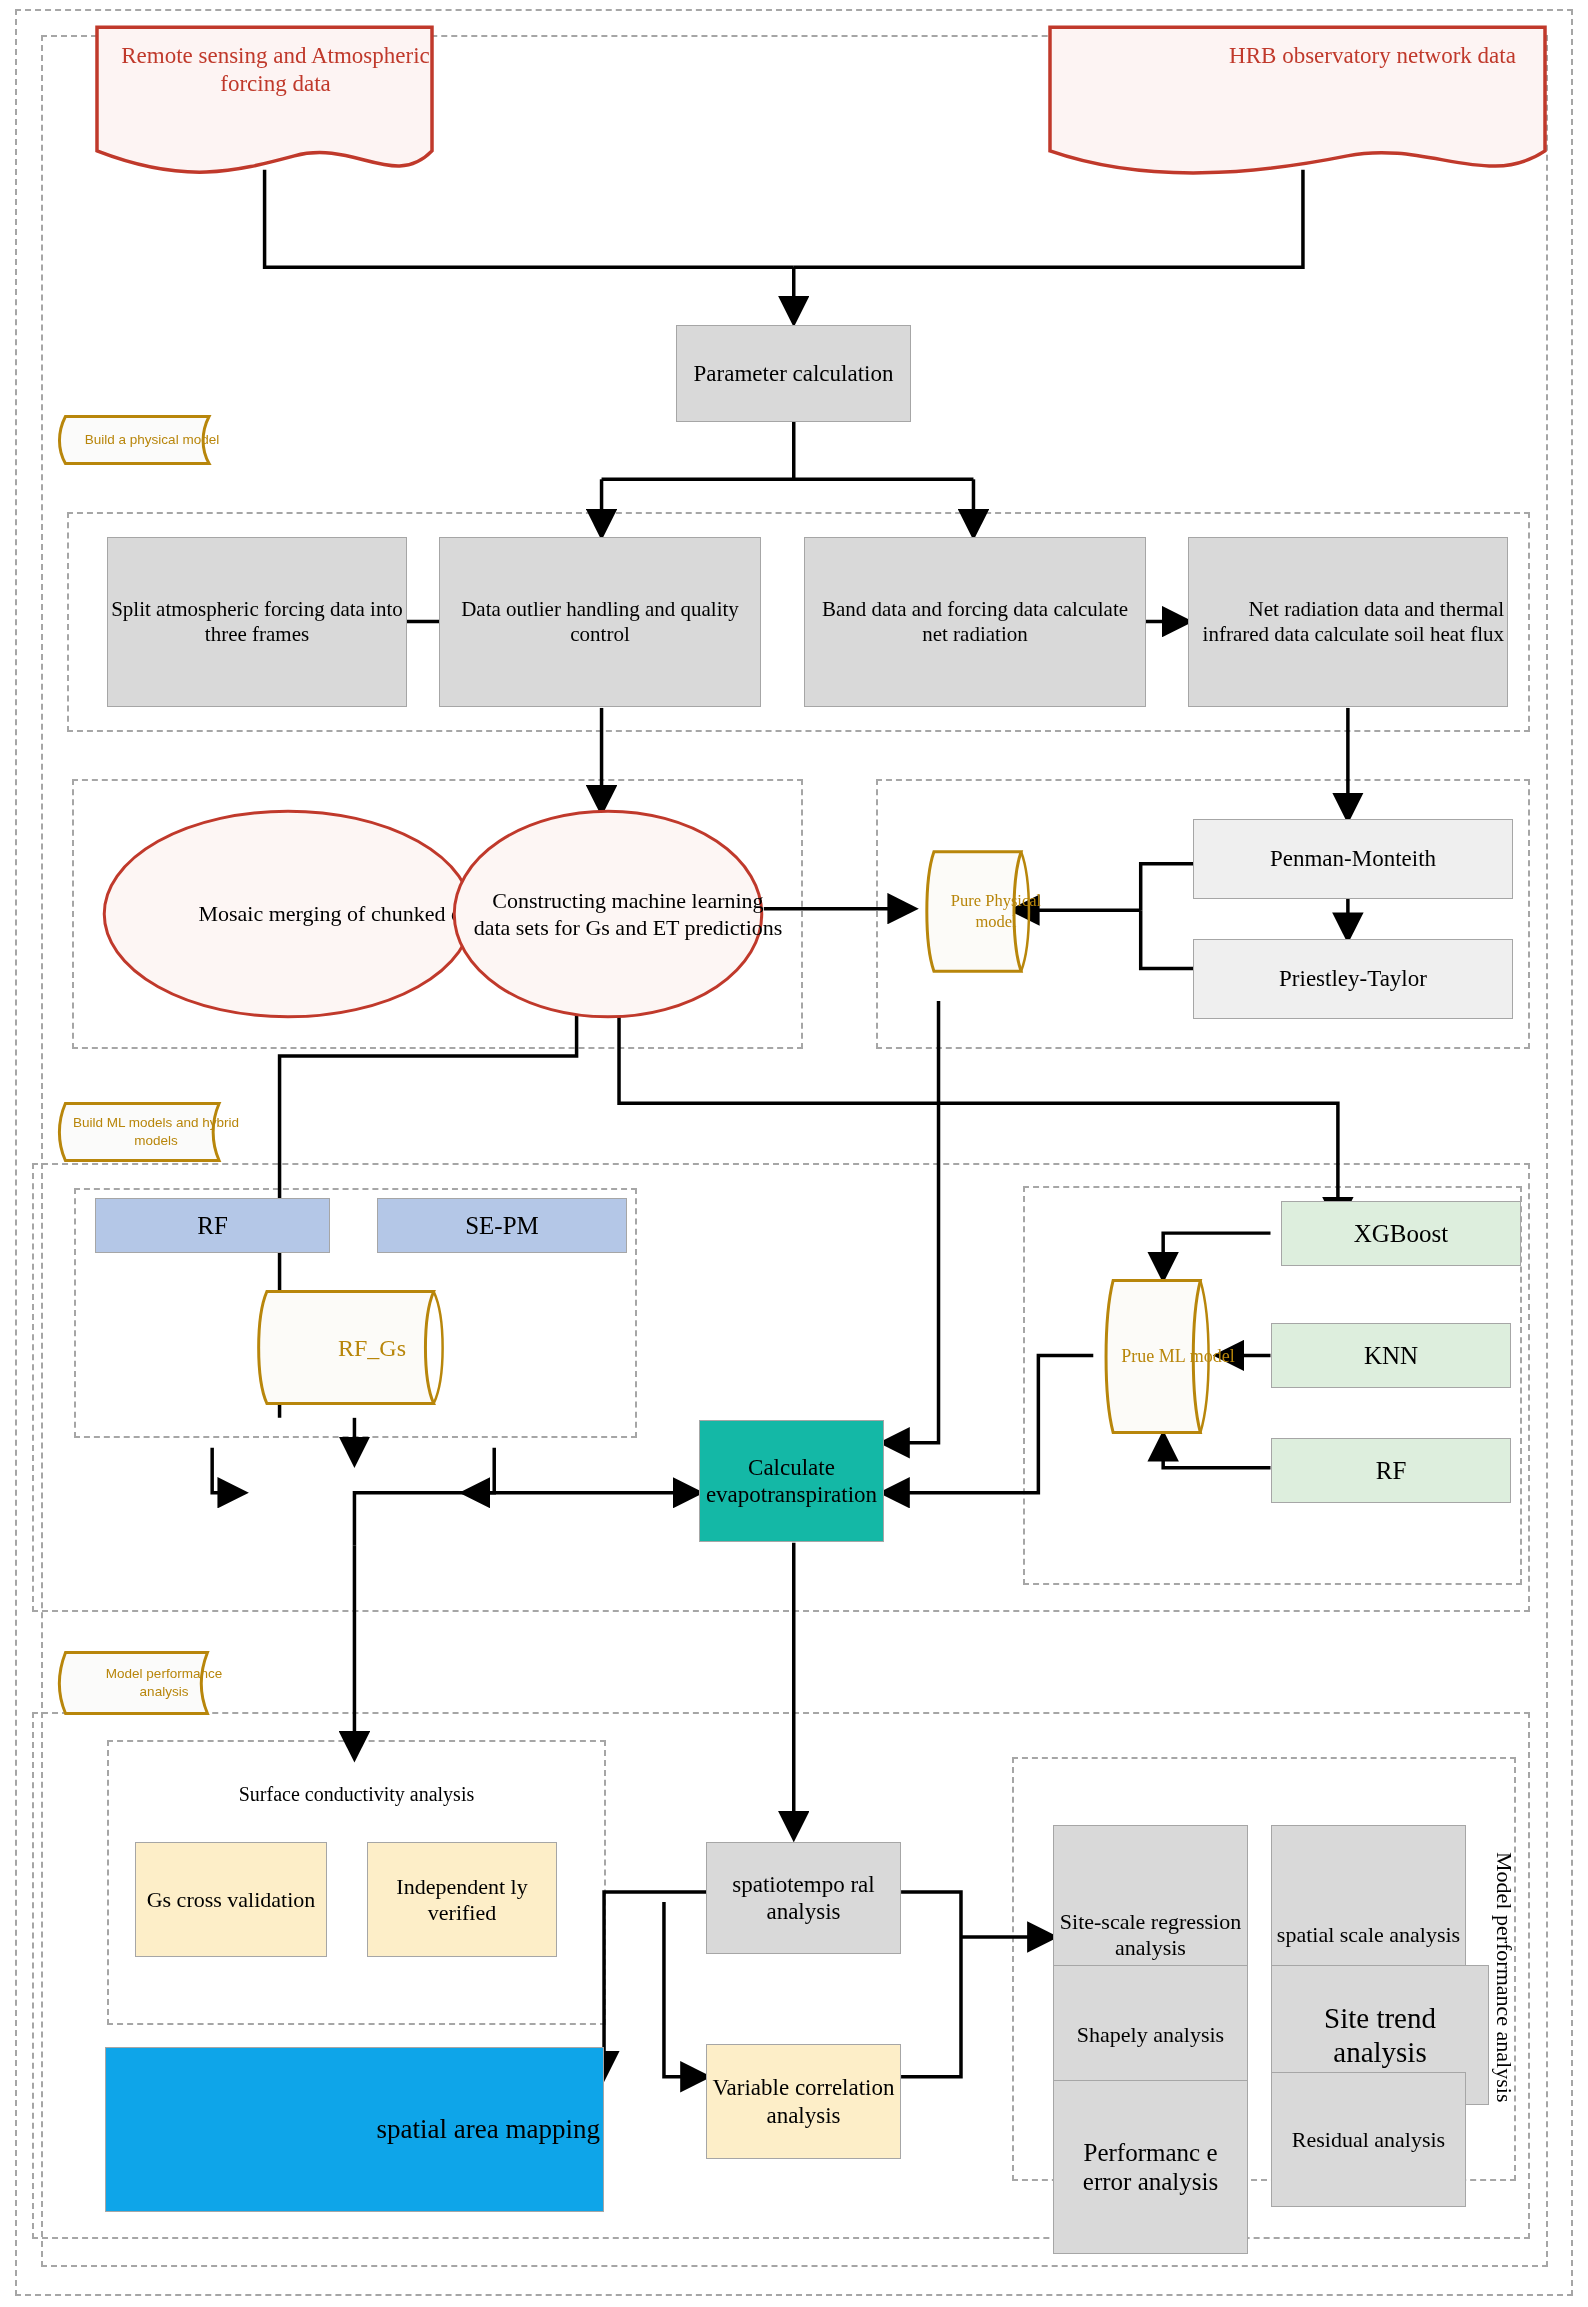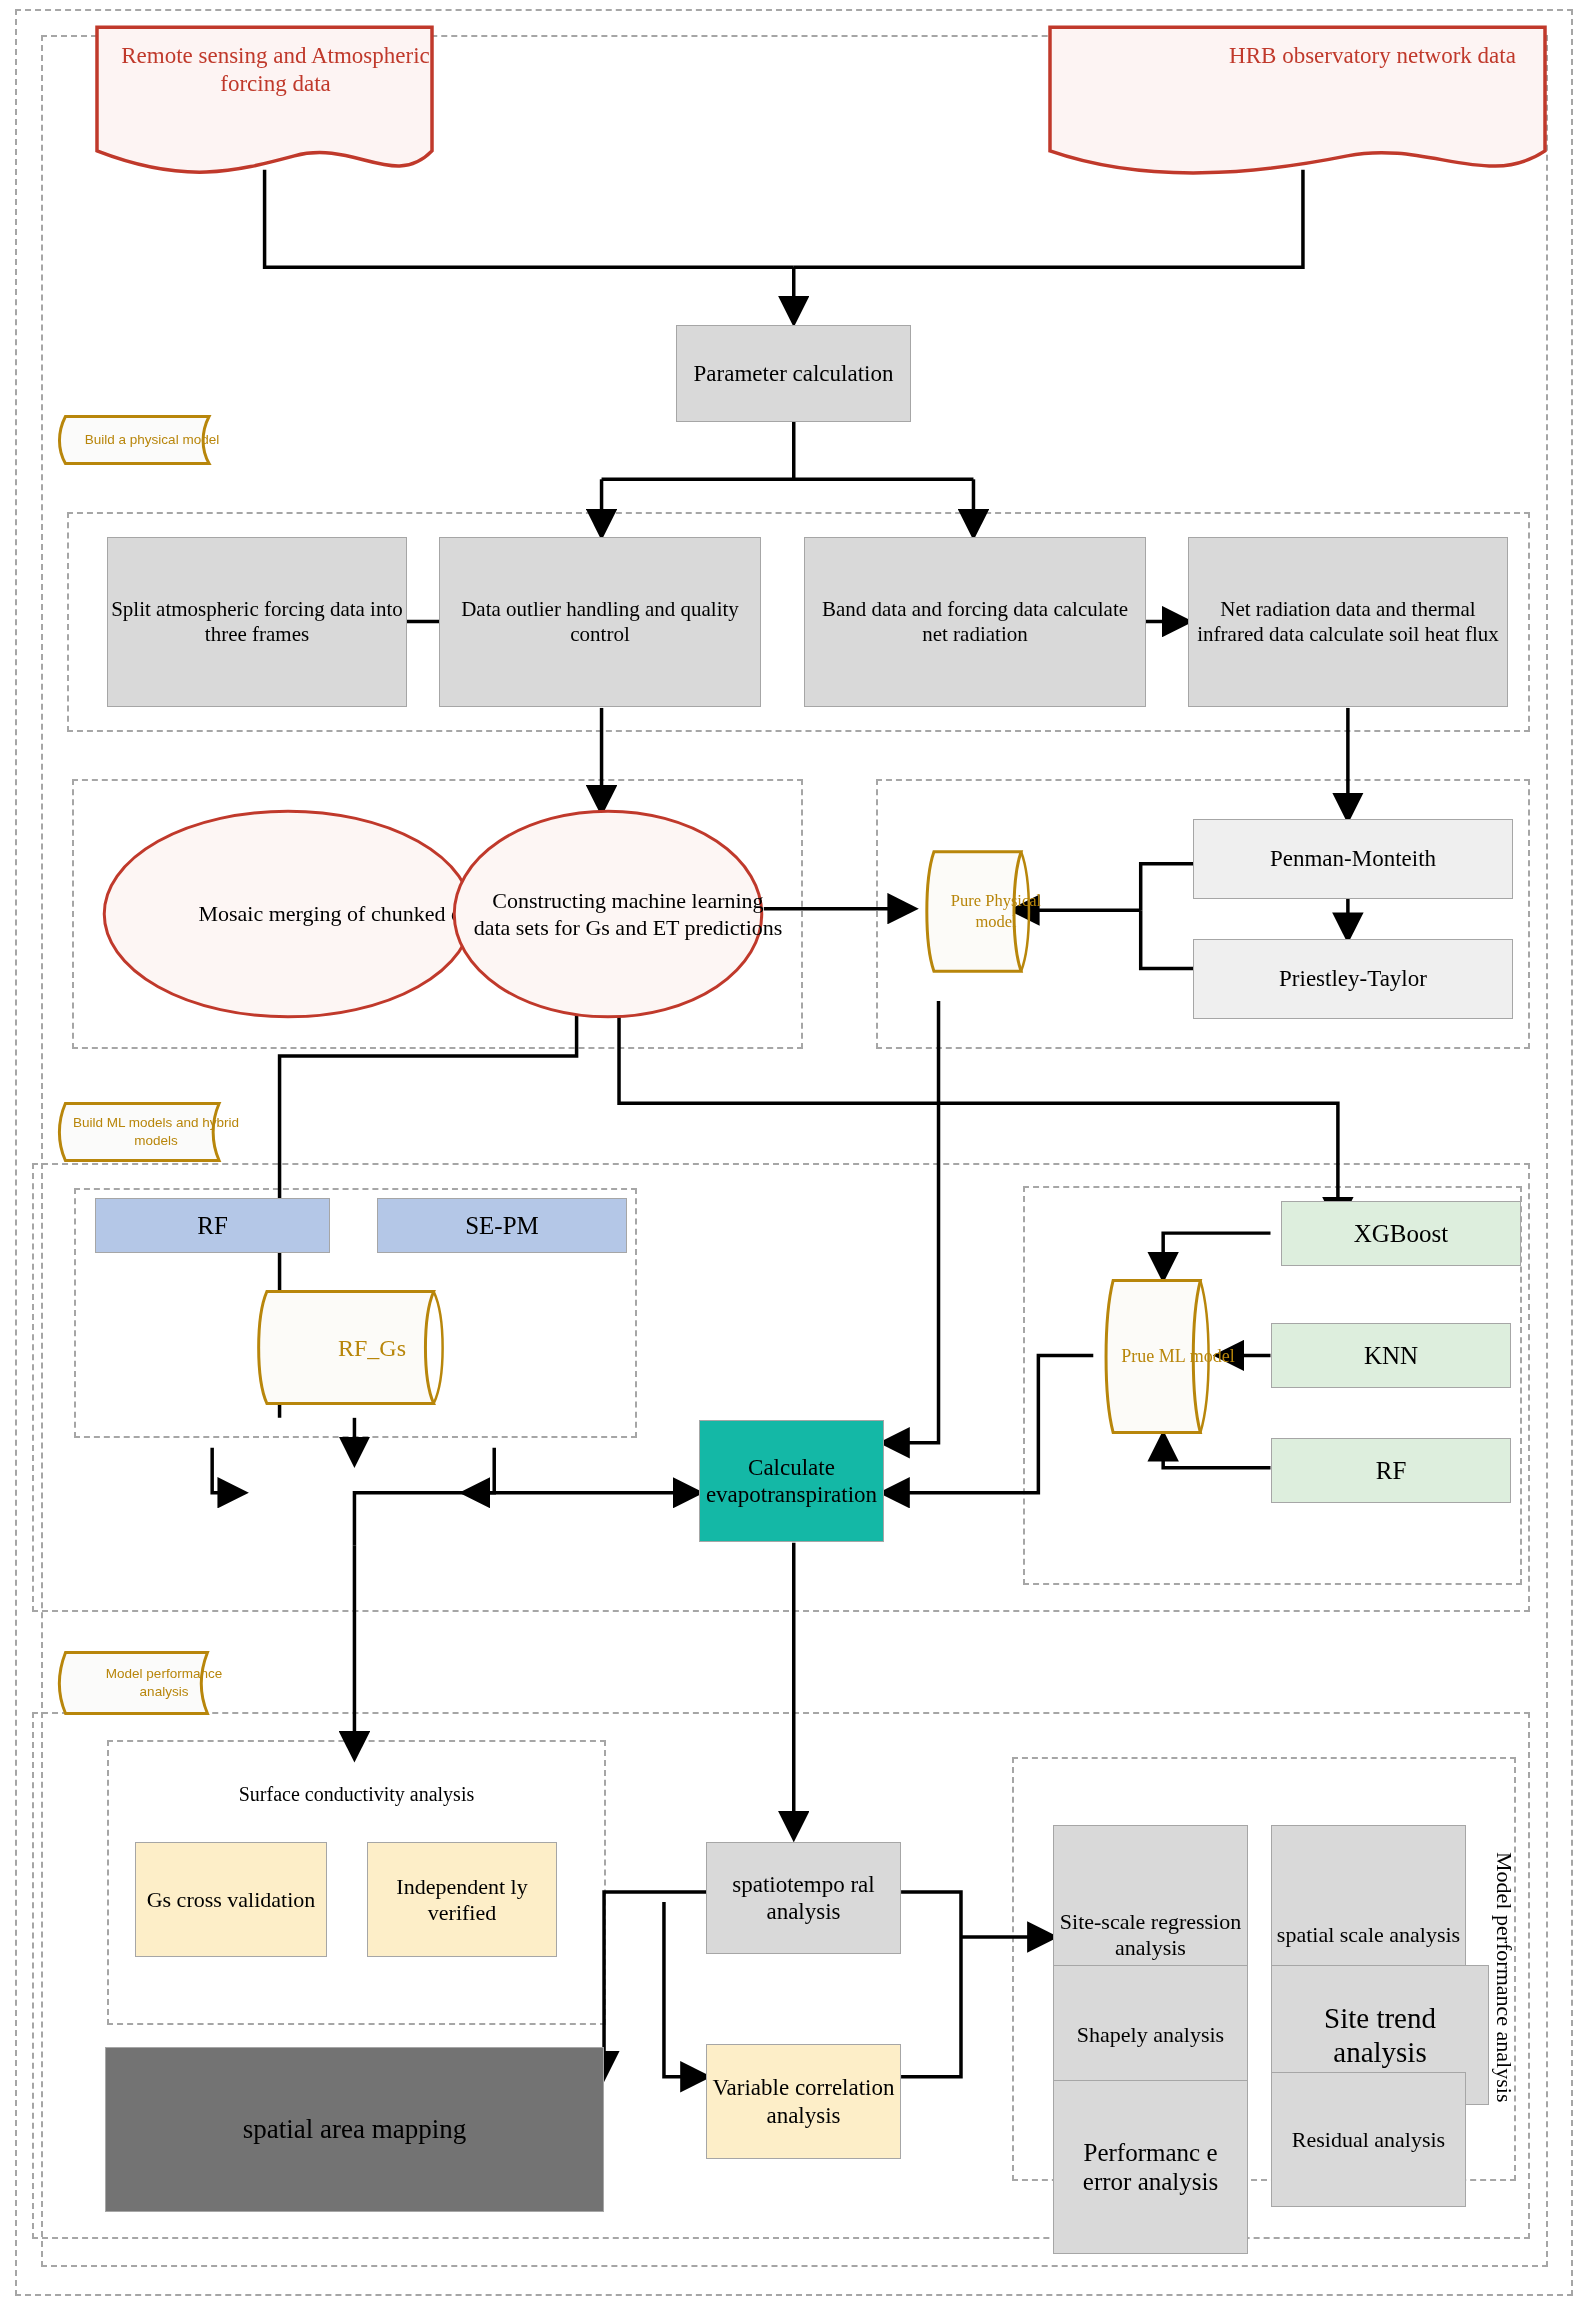--- a/index.html
+++ b/index.html
@@ -11,21 +11,21 @@
         justify-content:center;text-align:center;line-height:1.18;
         border:1.5px solid #a6a6a6;color:#000;font-family:"Liberation Serif",serif;}
   .node span{display:block;padding:0 3px;}
 
   .gray{background:#d9d9d9;}
   .graylight{background:#efefef;}
   .blue{background:#b4c7e7;}
   .green{background:#ddeedd;}
   .peach{background:#14b8a6;}
   .cream{background:#fdeec8;}
-  .lightblue{background:#737373;}
+  .lightblue{background:#0ea5e9;justify-content:flex-end;}
 
   
   .doc{position:absolute;}
   .doc svg{position:absolute;left:0;top:0;}
   .doc .lbl{position:absolute;left:0;top:0;width:100%;display:flex;
             align-items:flex-start;justify-content:center;text-align:center;
             color:#c0392b;font-family:"Liberation Serif",serif;line-height:1.2;}
 
   
   .ell{position:absolute;}
@@ -181,21 +181,21 @@
 
   <div class="node gray" style="left:95px;top:537px;width:300px;height:170px;font-size:21px;margin-left:12px;">
     <span>Split atmospheric forcing data into three frames</span>
   </div>
   <div class="node gray" style="left:439px;top:537px;width:322px;height:170px;font-size:21px;">
     <span>Data outlier handling and quality control</span>
   </div>
   <div class="node gray" style="left:804px;top:537px;width:342px;height:170px;font-size:21px;">
     <span>Band data and forcing data calculate net radiation</span>
   </div>
-  <div class="node gray" style="left:1188px;top:537px;width:320px;height:170px;font-size:21px;">
+  <div class="node gray" style="left:1188px;top:537px;width:320px;height:170px;font-size:21px;text-align:right;">
     <span>Net radiation data and thermal infrared data calculate soil heat flux</span>
   </div>
 
   <div class="ell" style="left:102px;top:809px;width:372px;height:210px;">
     <svg width="372" height="210" viewBox="0 0 745 420" xmlns="http://www.w3.org/2000/svg">
       <ellipse cx="372.5" cy="210" rx="368" ry="206" fill="#fdf6f4" stroke="#c0392b" stroke-width="6"></ellipse>
     </svg>
     <div class="lbl" style="font-size:22px;padding:0 55px;">Mosaic merging of chunked data</div>
   </div>
 

